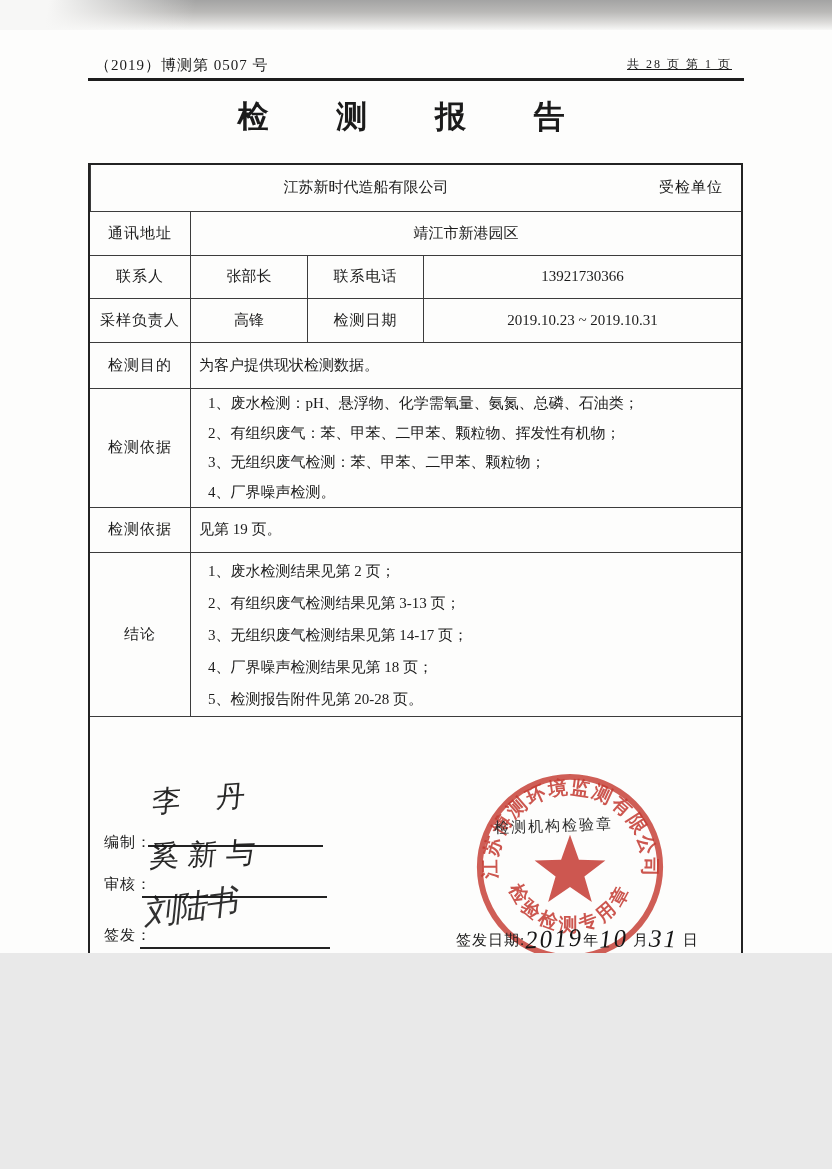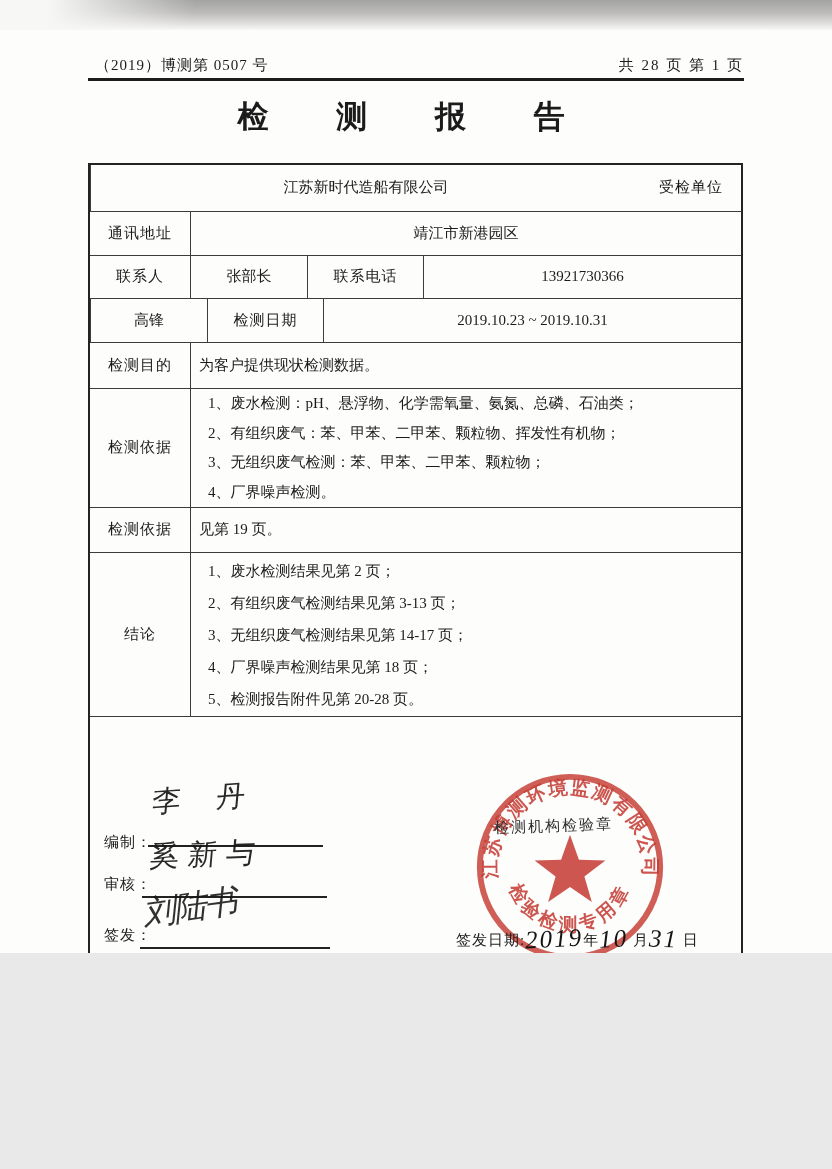--- a/index.html
+++ b/index.html
@@ -8,21 +8,21 @@
   
   .scan-band{position:absolute;left:0;top:0;width:832px;height:30px;
       background:linear-gradient(180deg,#8d8d8d 0%,#a9a8a6 40%,#d4d3d1 75%,#f6f6f5 100%);opacity:.8;}
   .scan-band-light{position:absolute;left:0;top:0;width:240px;height:30px;
       background:linear-gradient(100deg,#f7f7f6 20%,rgba(247,247,246,0) 80%);}
   .scan-noise{position:absolute;right:0;top:1088px;width:300px;height:30px;opacity:.18;
       background:repeating-radial-gradient(circle at 30% 40%, #777 0 1px, transparent 1px 6px),
                  repeating-radial-gradient(circle at 70% 60%, #888 0 1px, transparent 1px 5px);}
   
   .ref-no{position:absolute;left:95px;top:56px;font-size:15px;letter-spacing:1px;}
-  .page-info{position:absolute;right:88px;top:56px;font-size:15px;letter-spacing:2px;}
+  .page-info{position:absolute;right:100px;top:56px;font-size:12px;letter-spacing:2px;text-decoration:underline;}
   .header-rule{position:absolute;left:88px;top:78px;width:656px;height:3px;background:#1d1d1d;}
   .report-title{position:absolute;left:0;top:96px;width:832px;text-align:center;
       font-size:31px;font-weight:bold;letter-spacing:30px;box-sizing:border-box;}
   
   .doc-table{position:absolute;left:88px;top:163px;width:655px;border:2px solid #232323;
       box-sizing:border-box;background:transparent;}
   .tr{display:flex;border-top:1px solid #3c3c3c;box-sizing:border-box;}
   .tr.first{border-top:none;}
   .td{box-sizing:border-box;border-left:1px solid #3c3c3c;display:flex;align-items:center;
       justify-content:center;font-size:15px;line-height:1.3;}
@@ -81,20 +81,21 @@
     </div>
 
     <div class="tr h43">
       <div class="td label nb">联系人</div>
       <div class="td c2">张部长</div>
       <div class="td c3">联系电话</div>
       <div class="td rest">13921730366</div>
     </div>
 
     <div class="tr h44">
+      <div class="td label nb">采样负责人</div>
       <div class="td c2">高锋</div>
       <div class="td c3">检测日期</div>
       <div class="td rest">2019.10.23 ~ 2019.10.31</div>
     </div>
 
     <div class="tr h46">
       <div class="td label nb">检测目的</div>
       <div class="td rest left">为客户提供现状检测数据。</div>
     </div>
 

